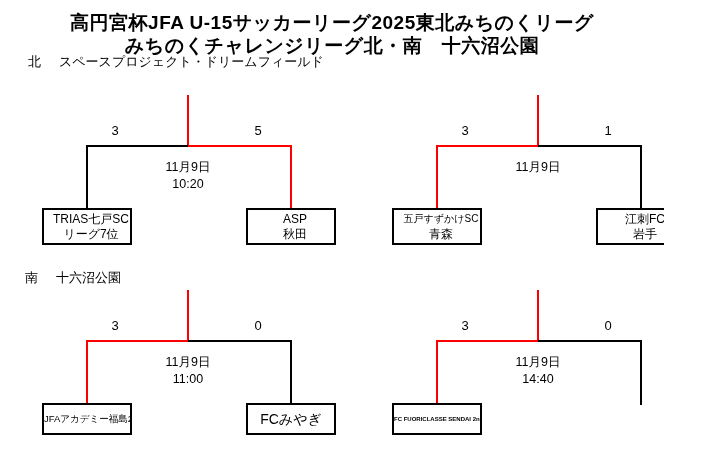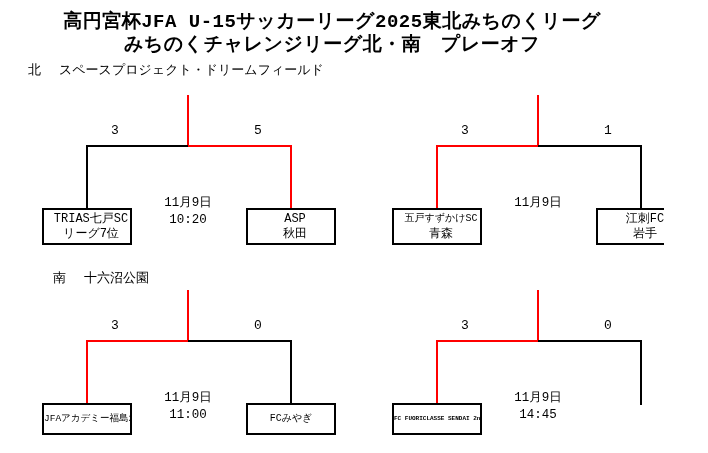--- a/index.html
+++ b/index.html
@@ -1,30 +1,30 @@
 <!DOCTYPE html>
 <html style="--win: #ff0000; --line: #000000;"><head>
 <meta charset="utf-8">
 <style>
   :root { --win:#ff0000; --line:#000000; }
   * { margin:0; padding:0; box-sizing:border-box; }
   html,body { background:#ffffff; }
   .page {
     position:relative; width:664px; height:453px; background:#ffffff;
-    font-family:Liberation Mono, monospace; color:#000;
+    font-family:Liberation Sans, sans-serif; color:#000;
     overflow:hidden;
   }
   .title {
     position:absolute; top:11px; left:0; width:100%;
     text-align:center; font-weight:bold; font-size:19px; line-height:23px;
     letter-spacing:0.5px;
   }
   .seclabel { position:absolute; font-size:13px; white-space:nowrap; }
-  .seclabel.n { top:61px; left:28px; }
-  .seclabel.s { top:269px; left:25px;margin-left:28px; }
+  .seclabel.n { top:53px; left:28px; }
+  .seclabel.s { top:269px; left:25px; }
   .seclabel .venue { margin-left:18px; }
 
   .bracket { position:absolute; width:298px; height:152px; }
   .b-na { left:40px;  top:95px;  }
   .b-nb { left:390px; top:95px;  }
   .b-sa { left:40px;  top:290px; }
   .b-sb { left:390px; top:290px; }
 
   .stub { position:absolute; left:147px; top:0; width:2px; height:52px; background:var(--win); }
   .seg  { position:absolute; background:var(--line); }
@@ -32,45 +32,45 @@
   .hl { left:46px;  top:50px; width:102px; height:2px; }
   .hr { left:148px; top:50px; width:104px; height:2px; }
   .dl { left:46px;  top:50px; width:2px; height:65px; }
   .dr { left:250px; top:50px; width:2px; height:65px; }
 
   .score { position:absolute; top:28px; width:44px; text-align:center; font-size:13px; }
   .score.l { left:53px; }
   .score.r { left:196px; }
 
   .when { position:absolute; left:68px; top:64px; width:160px; text-align:center;
-          font-size:12.5px; line-height:17px;margin-top:36px; }
+          font-size:12.5px; line-height:17px; }
 
   .tbox {
     position:absolute; top:113px; width:90px; border:2px solid var(--line);
     background:#fff; text-align:center;
     display:flex; flex-direction:column; justify-content:center; align-items:center;
   }
   .tbox.l { left:2px; }
   .tbox.r { left:206px;text-align:center; }
   .sec-n .tbox { height:37px;padding-left:8px; }
   .sec-s .tbox { height:32px; }
   .tbox div { width:100%; font-size:12px; line-height:14.5px; white-space:nowrap; overflow:hidden; }
-  .tbox .fs13 { font-size:10px; }
+  .tbox .fs13 { font-size:14px; }
   .tbox .fs10 { font-size:10px; }
   .tbox .fs9  { font-size:9.5px; }
   .tbox .fs6  { font-size:6px; font-weight:bold; letter-spacing:0; }
 </style>
 </head>
 <body>
 
 <div class="page">
 
   <div class="title">
     <div>高円宮杯JFA U-15サッカーリーグ2025東北みちのくリーグ</div>
-    <div>みちのくチャレンジリーグ北・南　プレーオフ</div>
+    <div>みちのくチャレンジリーグ北・南　十六沼公園</div>
   </div>
 
   <div class="seclabel n">
     <span class="region">北</span><span class="venue">スペースプロジェクト・ドリームフィールド</span>
   </div>
 
   <div class="seclabel s">
     <span class="region">南</span><span class="venue">十六沼公園</span>
   </div>
 
@@ -140,20 +140,20 @@
   <div class="bracket b-sb sec-s">
     <div class="stub"></div>
     <div class="seg hl win"></div>
     <div class="seg hr"></div>
     <div class="seg dl win"></div>
     <div class="seg dr"></div>
     <div class="score l">3</div>
     <div class="score r">0</div>
     <div class="when">
       <div>11月9日</div>
-      <div>14:45</div>
+      <div>14:40</div>
     </div>
     <div class="tbox l">
       <div class="fs6">FC FUORICLASSE SENDAI 2nd</div>
     </div>
   </div>
 
 </div>
 
 </body></html>

